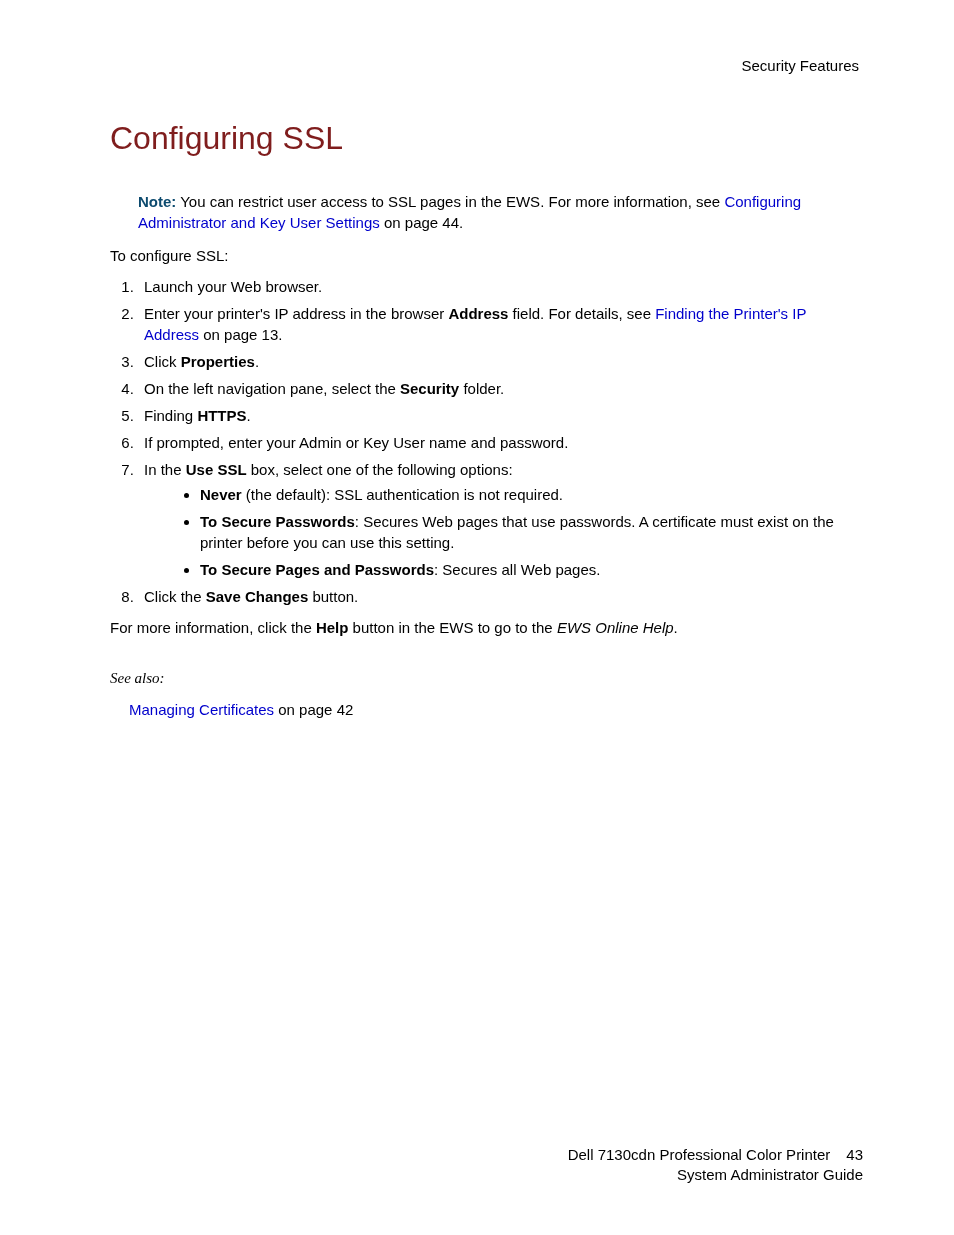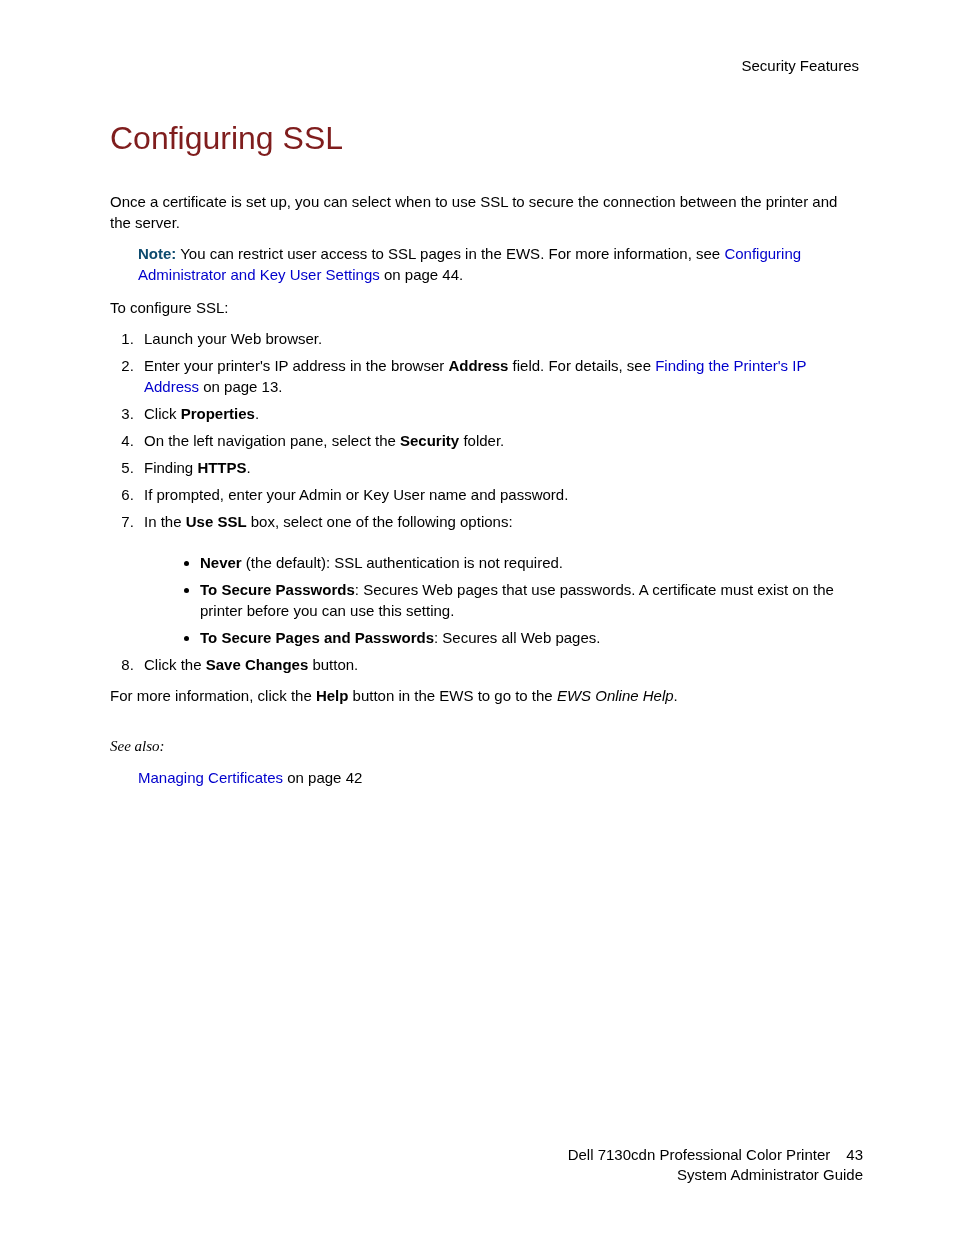--- a/index.html
+++ b/index.html
@@ -37,25 +37,25 @@
     padding-left: 28px;
     margin: 4px 0 10px 0;
   }
   ol.steps > li {
     padding-left: 6px;
     margin-bottom: 6px;
   }
   ul.bullets {
     list-style: disc;
     padding-left: 56px;
-    margin: 20px 0 4px 0;
+    margin: 4px 0 4px 0;
   }
   ul.bullets > li { margin-bottom: 6px; }
   .seealso-label { font-style: italic; margin-top: 30px; font-family: Liberation Serif, serif; }
-  .seealso-body { margin-left: 28px; margin-top: 4px; }
+  .seealso-body { margin-left: 19px; margin-top: 4px; }
   .italic { font-style: italic; text-align: center; }
   .bold { font-weight: bold; }
   .footer {
     position: absolute;
     bottom: 50px;
     right: 91px;
     text-align: right;
     font-size: 15px;
     line-height: 1.35;
   }
@@ -63,21 +63,20 @@
 </style>
 </head>
 <body>
 
 <div class="page">
 
   <div class="header-right">Security Features</div>
 
   <h1>Configuring SSL</h1>
 
-  <p>Once a certificate is set up, you can select when to use SSL to secure the connection between the printer and the server.</p>
 
   <p class="note-block">
     <span class="note-label">Note:</span><span> You can restrict user access to SSL pages in the EWS. For more information, see </span><span class="blue-link">Configuring Administrator and Key User Settings</span><span> on page 44.</span>
   </p>
 
   <p>To configure SSL:</p>
 
   <ol class="steps">
     <li>Launch your Web browser.</li>
     <li>

